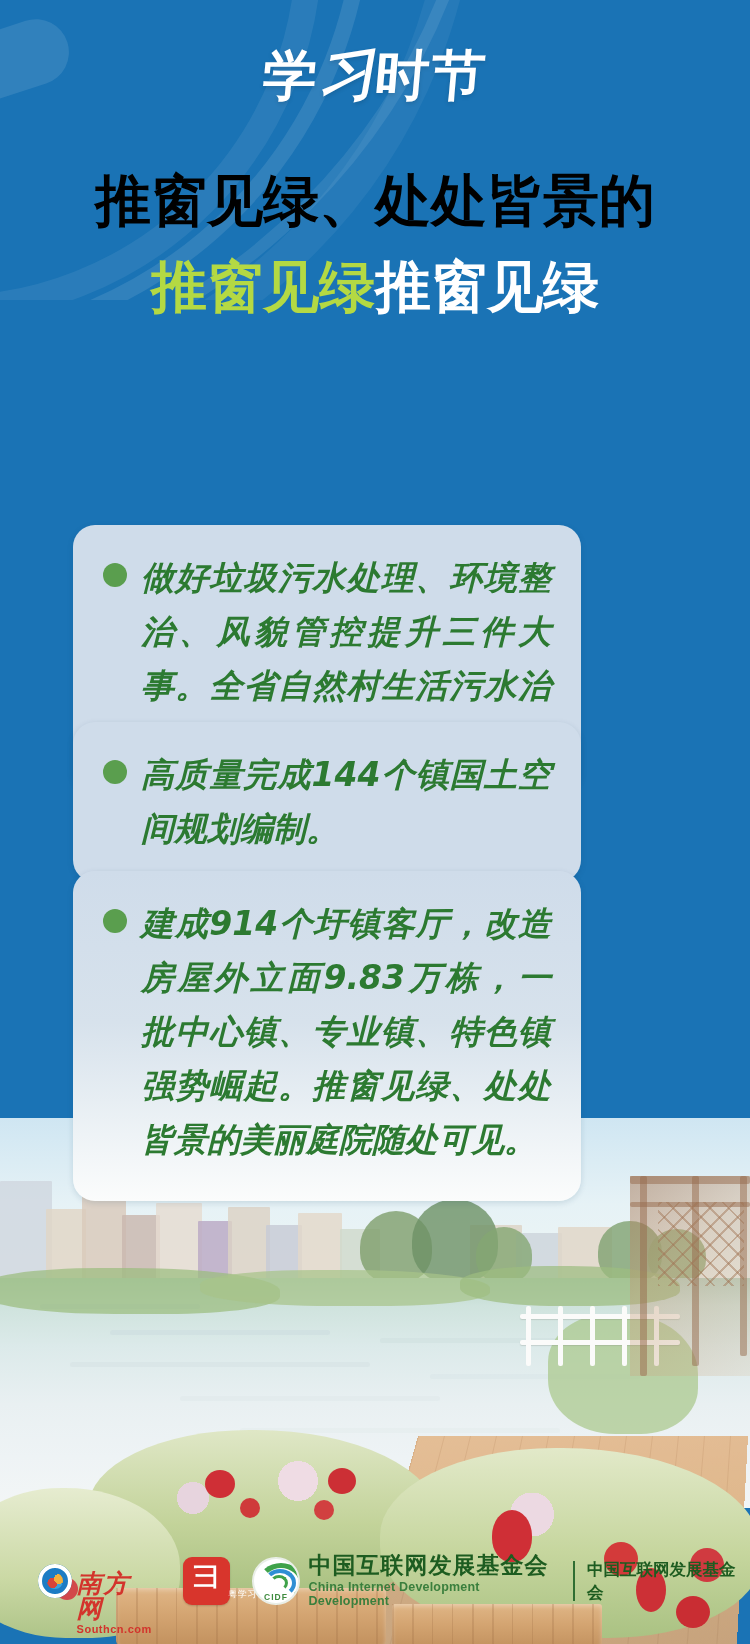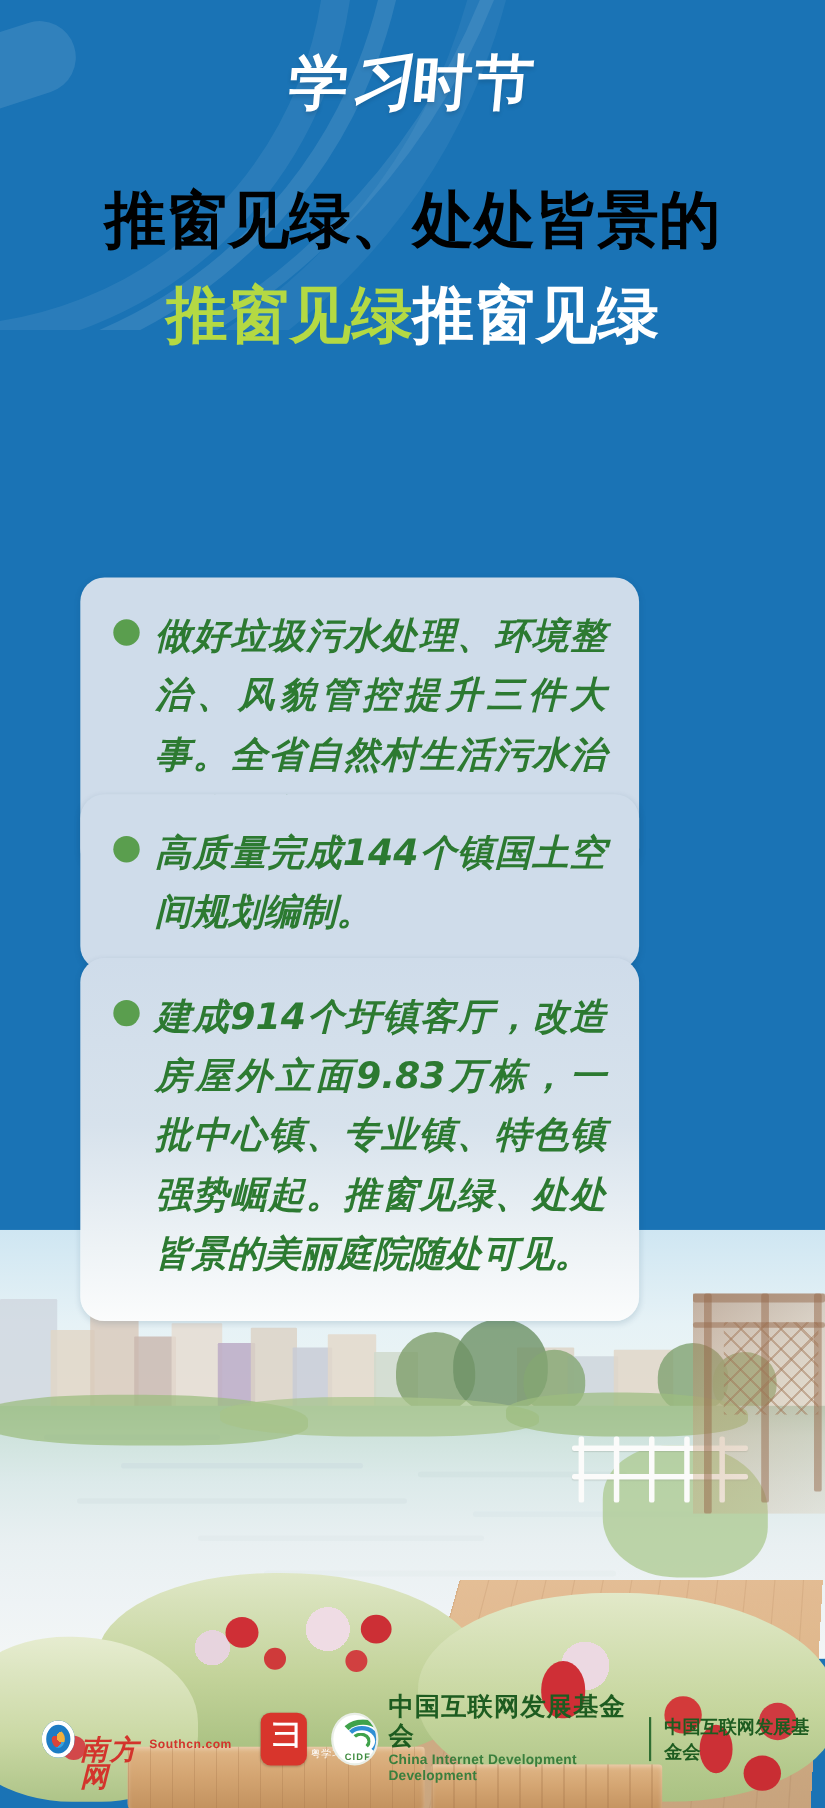--- a/index.html
+++ b/index.html
@@ -311,21 +311,21 @@
     width: 34px; height: 34px;
     border-radius: 50%;
     background:
       radial-gradient(circle at 62% 44%, #f2b03c 0 5px, transparent 5px),
       radial-gradient(circle at 42% 56%, #d9443a 0 5px, transparent 5px),
       conic-gradient(from 210deg, #1c7cc4 0 72%, #3aa3dd 72% 100%);
     box-shadow: inset 0 0 0 4px #ffffff, inset 0 0 0 9px #1c7cc4;
     margin-right: 5px;
   }
   .southcn-words {
-    display: flex; line-height: 1; margin-top: 44px;
+    display: flex; flex-direction: column; line-height: 1; margin-top: 44px;
   }
   .southcn-cn {
     color: #d3342c;
     font-size: 25px;
     font-weight: bold;
     font-style: italic;
     font-family: "DejaVu Serif", "Liberation Serif", serif;
     letter-spacing: 2px;
   }
   .southcn-en {

